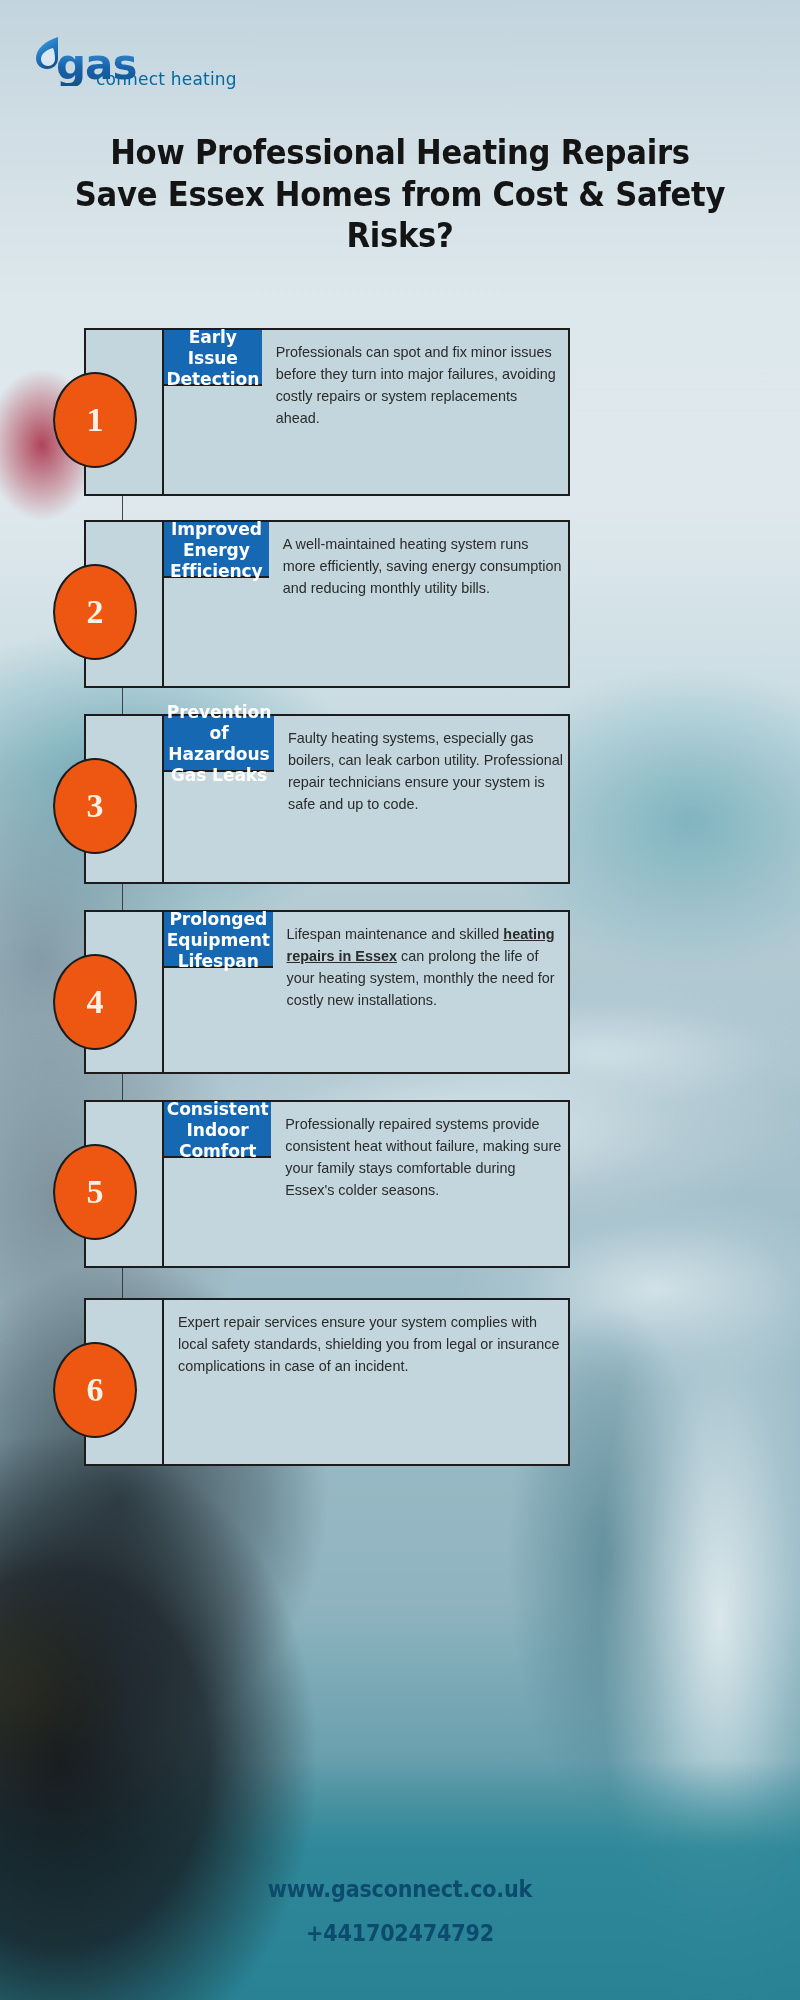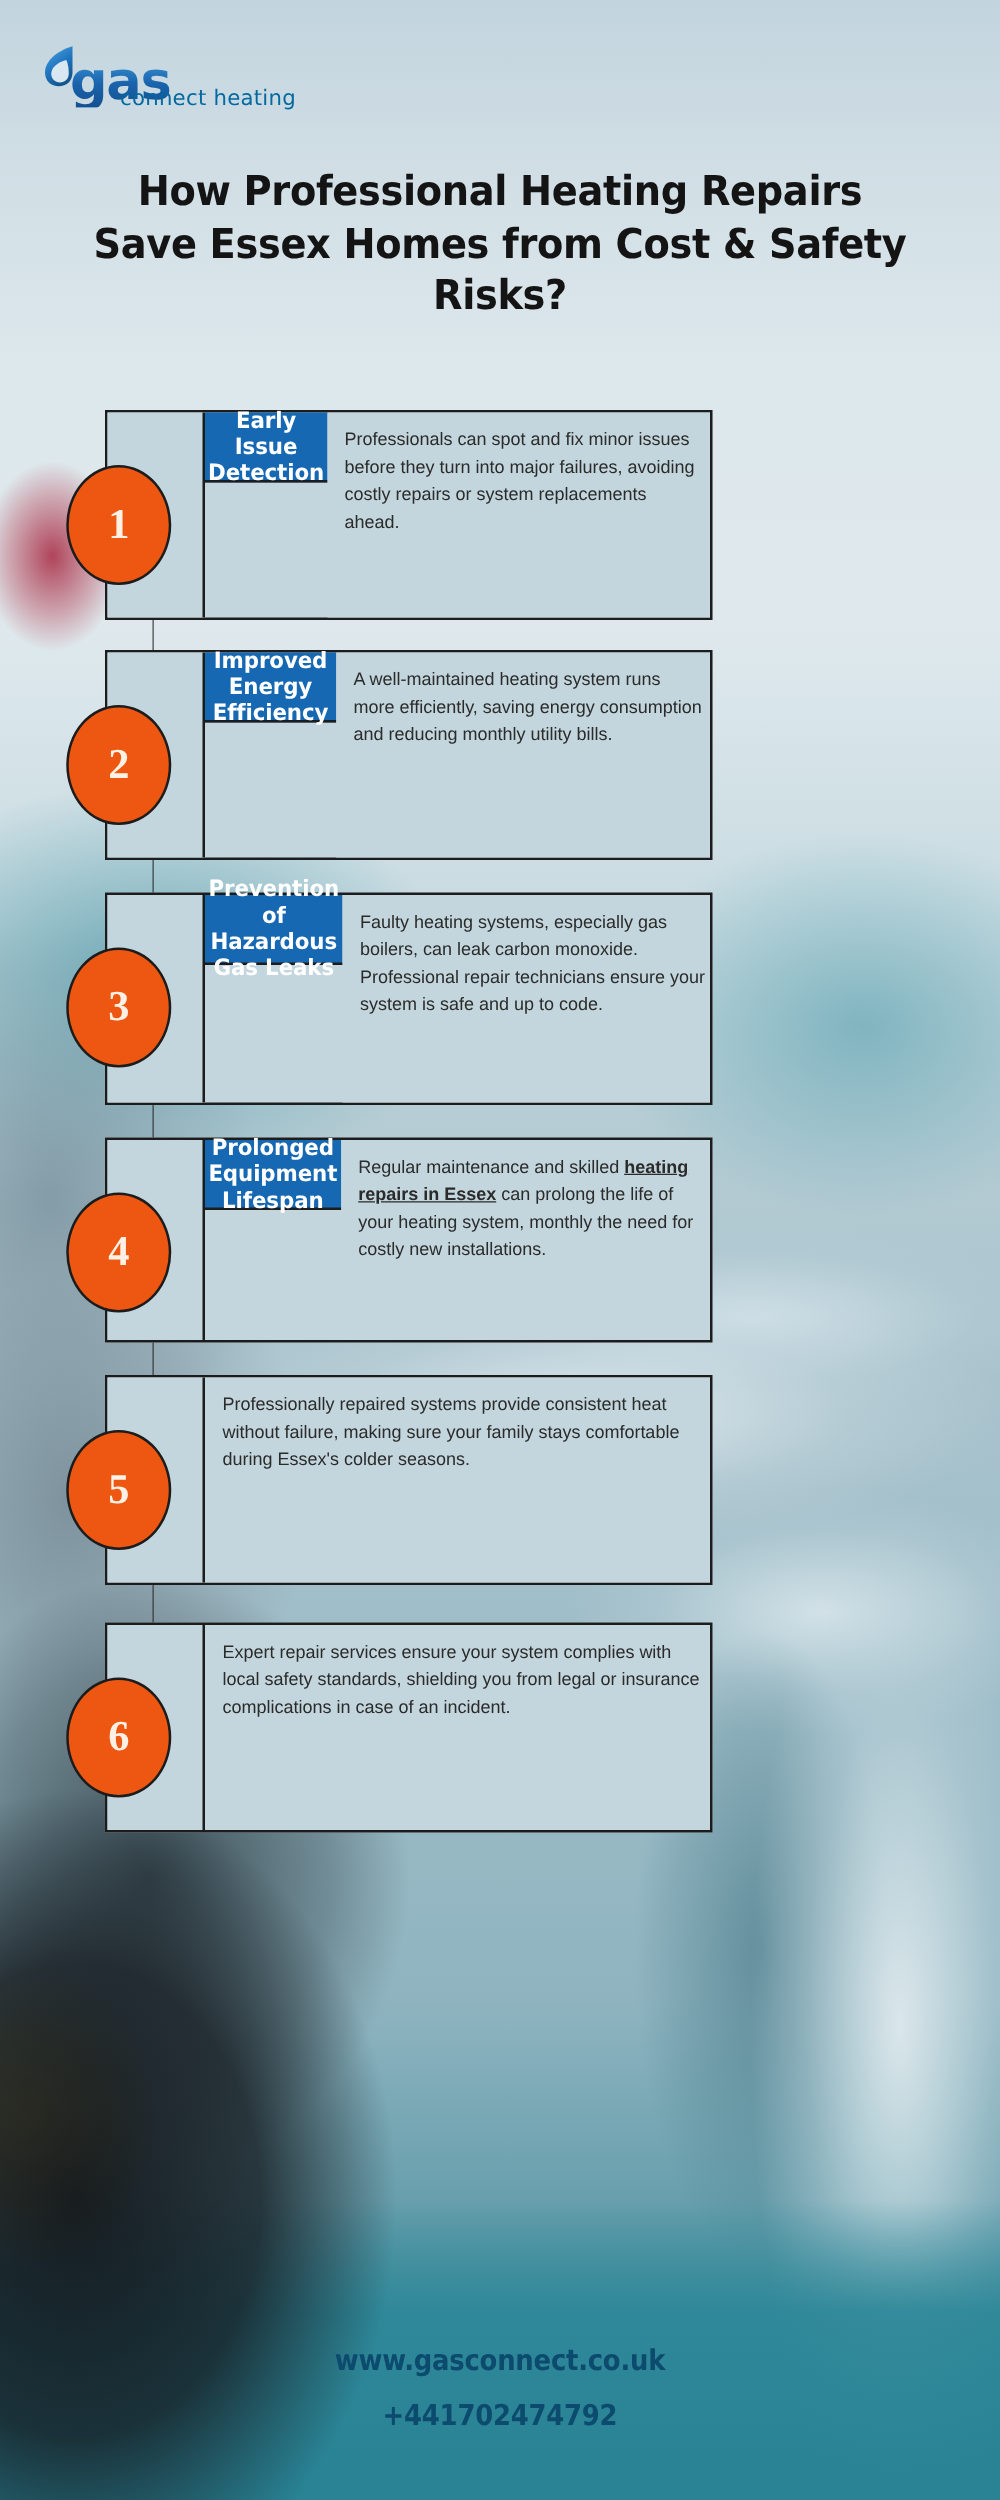--- a/index.html
+++ b/index.html
@@ -296,41 +296,44 @@
     </div>
 
     <div class="card" style="top:714px; height:170px;">
       <div class="card-left">
         <div class="num-bubble" style="top:42px;">3</div>
       </div>
       <div class="card-right">
         <div class="card-head">
             <span>Prevention of Hazardous Gas Leaks</span>
           </div>
-        <div class="card-body">Faulty heating systems, especially gas boilers, can leak carbon monoxide. Professional repair technicians ensure your system is safe and up to code.</div>
+        <div class="card-body">Faulty heating systems, especially gas boilers, can leak carbon utility. Professional repair technicians ensure your system is safe and up to code.</div>
       </div>
     </div>
 
     <div class="card" style="top:910px; height:164px;">
       <div class="card-left">
         <div class="num-bubble" style="top:42px;">4</div>
       </div>
       <div class="card-right">
         <div class="card-head">
             <span>Prolonged Equipment Lifespan</span>
           </div>
-        <div class="card-body"><span>Regular maintenance and skilled </span><a class="inline-link" href="#">heating repairs in Essex</a><span> can prolong the life of your heating system, monthly the need for costly new installations.</span></div>
+        <div class="card-body"><span>Lifespan maintenance and skilled </span><a class="inline-link" href="#">heating repairs in Essex</a><span> can prolong the life of your heating system, monthly the need for costly new installations.</span></div>
       </div>
     </div>
 
     <div class="card" style="top:1100px; height:168px;">
       <div class="card-left">
         <div class="num-bubble" style="top:42px;">5</div>
       </div>
       <div class="card-right">
+        <div class="card-head">
+            <span>Consistent Indoor Comfort</span>
+          </div>
         <div class="card-body">Professionally repaired systems provide consistent heat without failure, making sure your family stays comfortable during Essex's colder seasons.</div>
       </div>
     </div>
 
     <div class="card" style="top:1298px; height:168px;">
       <div class="card-left">
         <div class="num-bubble" style="top:42px;">6</div>
       </div>
       <div class="card-right">
         <div class="card-body">Expert repair services ensure your system complies with local safety standards, shielding you from legal or insurance complications in case of an incident.</div>

